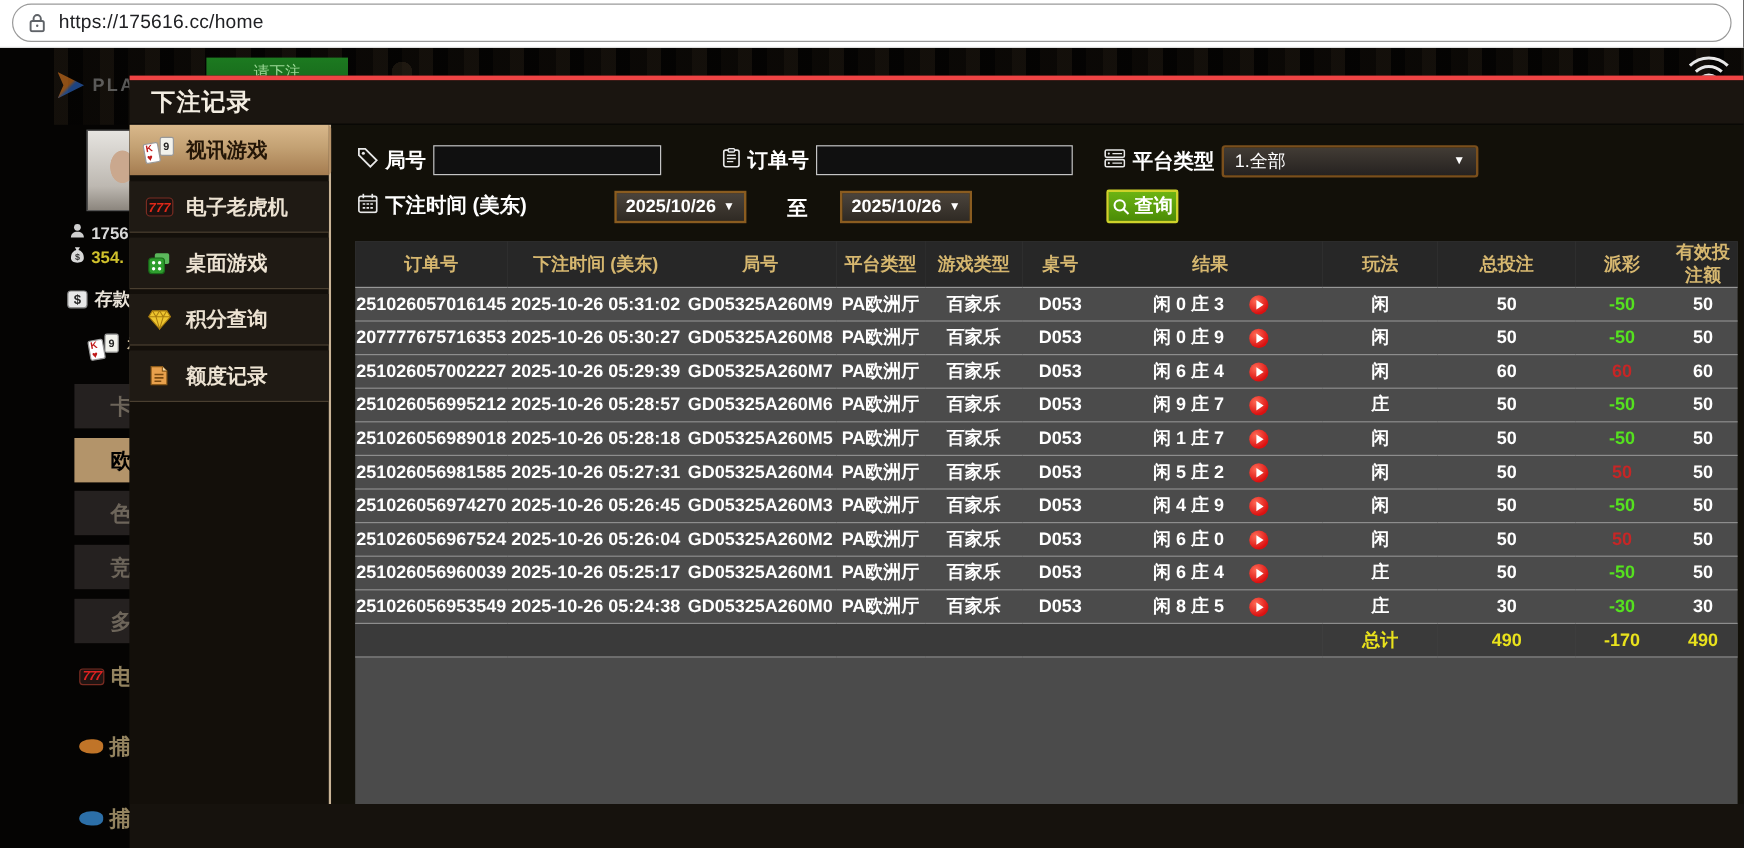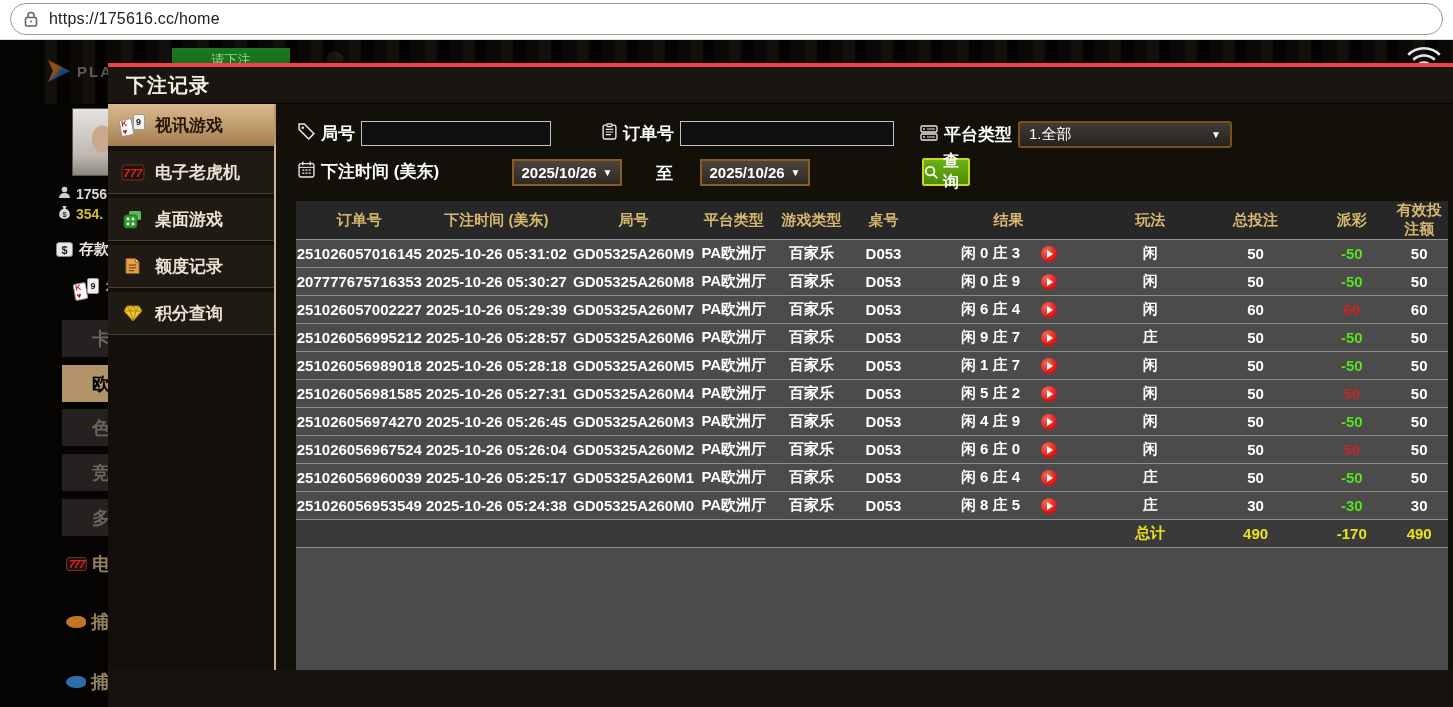--- a/index.html
+++ b/index.html
@@ -75,21 +75,21 @@
   .ic-cards .ck { position:absolute; left:0; bottom:0; width:13px; height:17px; background:#fff; border:1px solid #999; border-radius:2px; transform:rotate(-10deg); color:#c11a1a; font-size:8px; font-weight:bold; text-align:left; padding-left:1px; line-height:8px; }
 
   .content { flex:1; position:relative; background:#121009; }
   .fgroup { position:absolute; display:flex; align-items:center; gap:6px; }
   .flabel { font-size:17px; font-weight:bold; color:#fff; white-space:nowrap; }
   .f-input { width:190px; height:25px; background:#101010; border:1px solid #c4c4c4; color:#fff; font-size:14px; padding:0 6px; }
   .f-input.w2 { width:214px; }
   .f-select { width:214px; height:27px; background:linear-gradient(#423c35,#262220); border:2px solid #7a4f1c; border-radius:3px; color:#fff; font-size:15px; display:flex; align-items:center; justify-content:space-between; padding:0 9px; cursor:pointer; }
   .caret { font-size:10px; color:#fff; }
   .f-date { width:110px; height:27px; background:linear-gradient(#4b443c,#2f2a24); border:2px solid #8a5c20; color:#fff; font-size:15px; font-weight:bold; display:flex; align-items:center; justify-content:center; gap:6px; cursor:pointer; }
-  .search-btn { position:absolute; width:48px; height:28px; background:linear-gradient(#6cb313,#4b8c07); border:2px solid #ced32a; border-radius:2px; color:#fff; font-size:16px; font-weight:bold; display:flex; align-items:center; justify-content:center; gap:4px; cursor:pointer; }
+  .search-btn { position:absolute; width:60px; height:28px; background:linear-gradient(#6cb313,#4b8c07); border:2px solid #ced32a; border-radius:2px; color:#fff; font-size:16px; font-weight:bold; display:flex; align-items:center; justify-content:center; gap:4px; cursor:pointer; }
 
   .table-wrap { position:absolute; left:20px; right:5px; top:97px; bottom:0; background:#4b4b4b; }
   table { width:100%; border-collapse:collapse; table-layout:fixed; }
   th { height:28px; background:#272727; color:#d6b76f; font-size:15px; font-weight:bold; border-bottom:1px solid #979797; }
   td { height:28px; text-align:center; color:#fff; font-size:15px; font-weight:bold; border-bottom:1px solid #8d8d8d; }
   .pg { color:#55e11f; } .pr { color:#c62626; }
   .total-row td { background:#3a3a3a; color:#e9e21c; }
   .result-wrap { display:flex; align-items:center; justify-content:center; gap:20px; }
   .result-text { min-width:62px; text-align:center; }
   .play-btn { width:16px; height:16px; border-radius:50%; background:radial-gradient(circle at 35% 30%,#ff6a55,#da1010 70%); position:relative; display:inline-block; cursor:pointer; flex:none; }
@@ -239,36 +239,36 @@
               <circle cx="5" cy="9" r="1.4" fill="#fff"></circle>
               <circle cx="10" cy="9" r="1.4" fill="#fff"></circle>
               <circle cx="5" cy="14" r="1.4" fill="#fff"></circle>
               <circle cx="10" cy="14" r="1.4" fill="#fff"></circle>
             </svg>
           </span>
           <span>桌面游戏</span>
         </div>
         <div class="tab">
           <span class="tab-icon">
+            <svg width="20" height="17" viewBox="0 0 20 17">
+              <path d="M4 1h12l3 5-9 10-9-10z" fill="#eec52f" stroke="#a97d10"></path>
+              <path d="M4 1l3 5 3-5 3 5 3-5M1 6h18M7 6l3 10 3-10" stroke="#a97d10" fill="none" stroke-width=".9"></path>
+            </svg>
+          </span>
+          <span>积分查询</span>
+        </div>
+        <div class="tab">
+          <span class="tab-icon">
             <svg width="15" height="18" viewBox="0 0 16 18">
               <path d="M1 1h10l4 4v12H1z" fill="#e8a04c" stroke="#8a5a1a"></path>
               <path d="M11 1v4h4" fill="#f5d9a8" stroke="#8a5a1a"></path>
               <path d="M4 8h8M4 11h8M4 14h6" stroke="#7a4a10" stroke-width="1.4"></path>
             </svg>
           </span>
           <span>额度记录</span>
-        </div>
-        <div class="tab">
-          <span class="tab-icon">
-            <svg width="20" height="17" viewBox="0 0 20 17">
-              <path d="M4 1h12l3 5-9 10-9-10z" fill="#eec52f" stroke="#a97d10"></path>
-              <path d="M4 1l3 5 3-5 3 5 3-5M1 6h18M7 6l3 10 3-10" stroke="#a97d10" fill="none" stroke-width=".9"></path>
-            </svg>
-          </span>
-          <span>积分查询</span>
         </div>
       </div>
 
     <div class="content">
 
       <div class="fgroup" style="left:22px; top:17px;">
         <span><svg width="17" height="17" viewBox="0 0 16 16">
               <path d="M1 6V1h5l9 9-5 5z" fill="none" stroke="#e8e8e8" stroke-width="1.4"></path>
               <circle cx="4.5" cy="4.5" r="1.2" fill="#e8e8e8"></circle>
             </svg></span>

